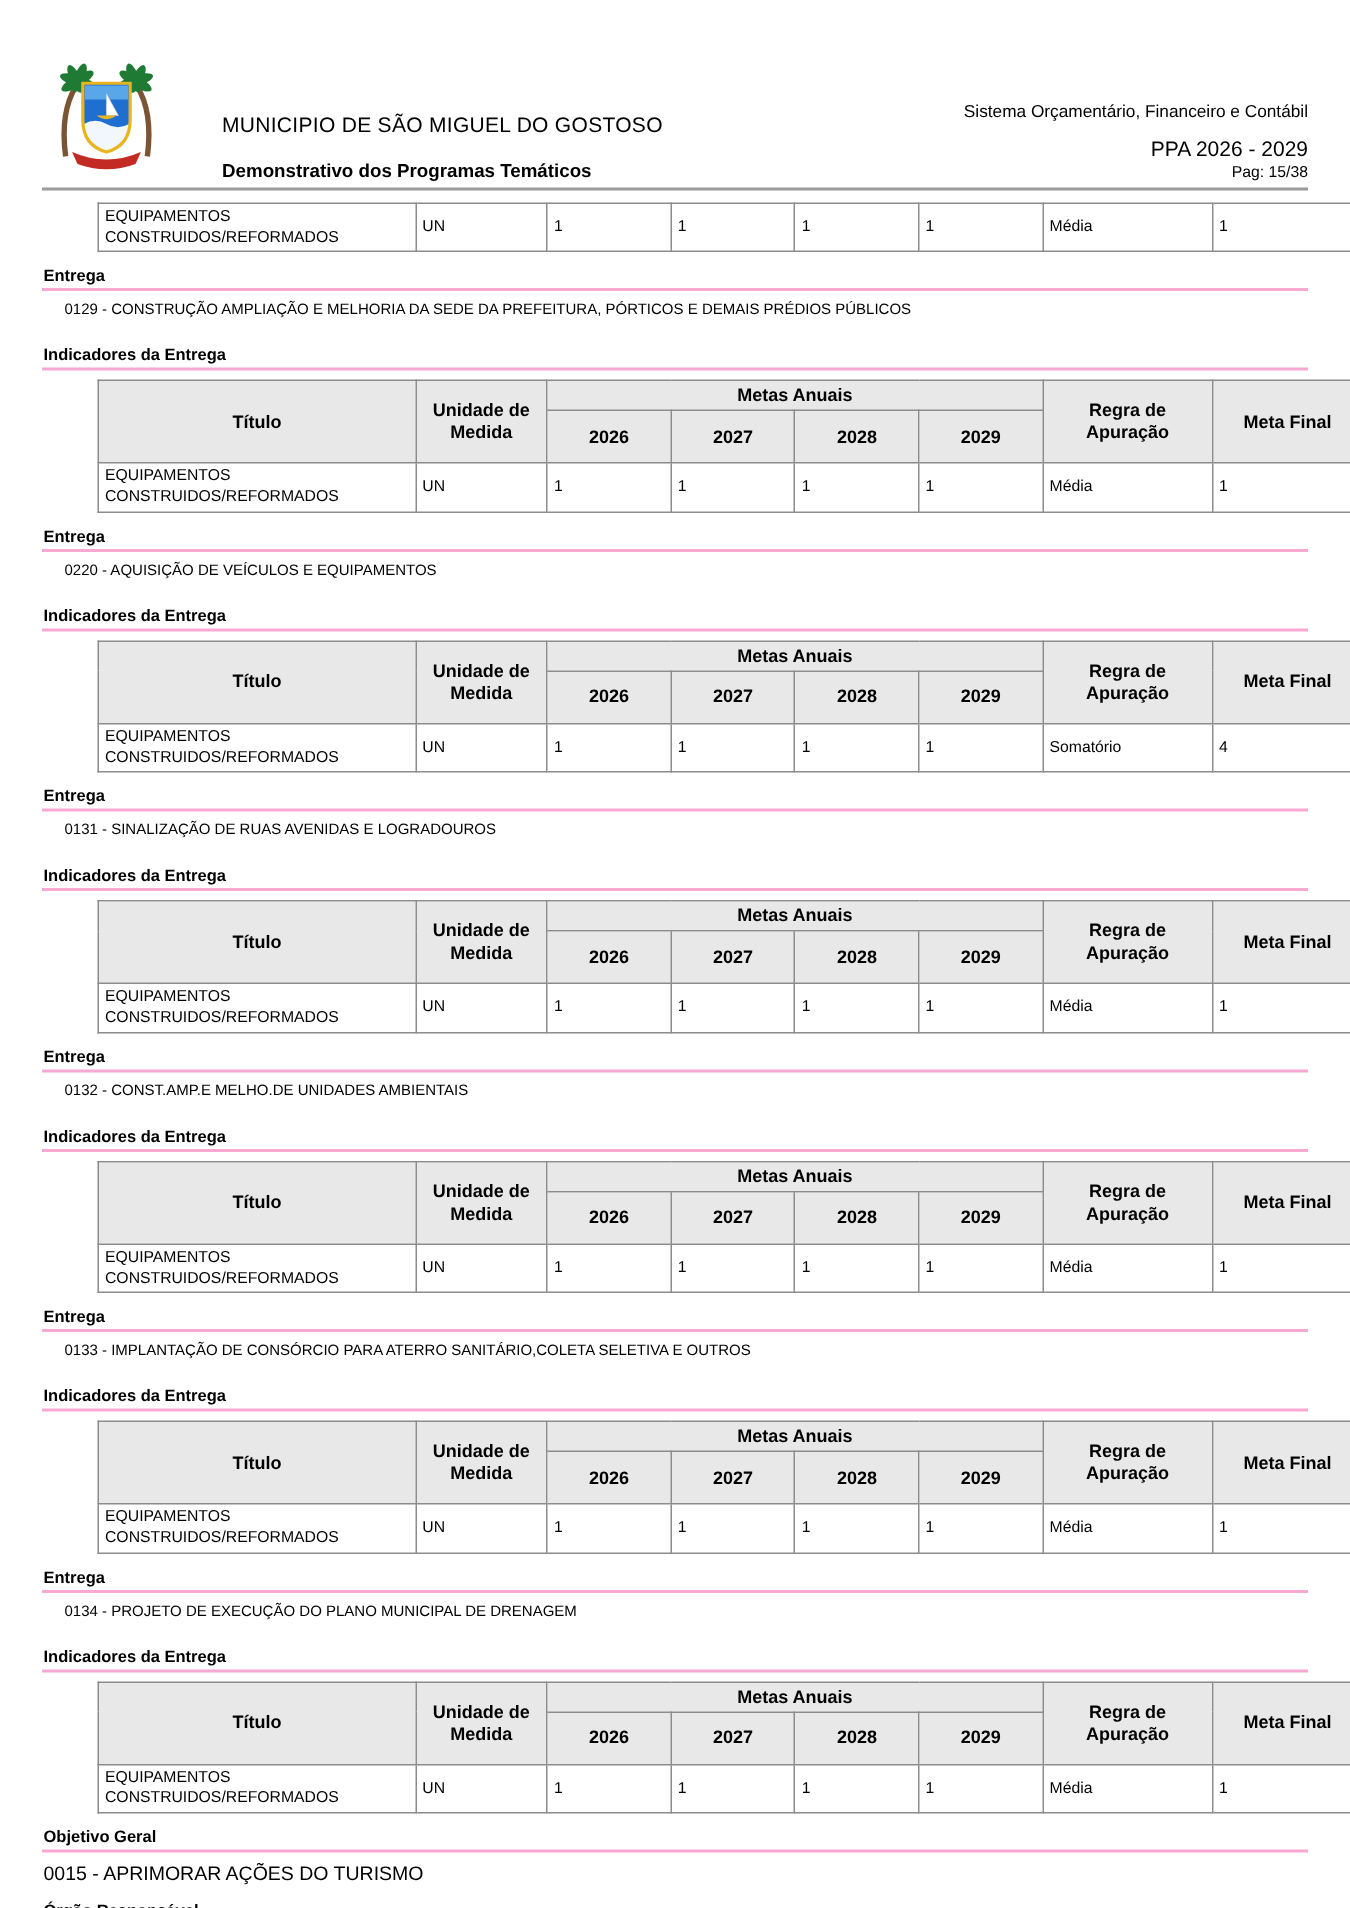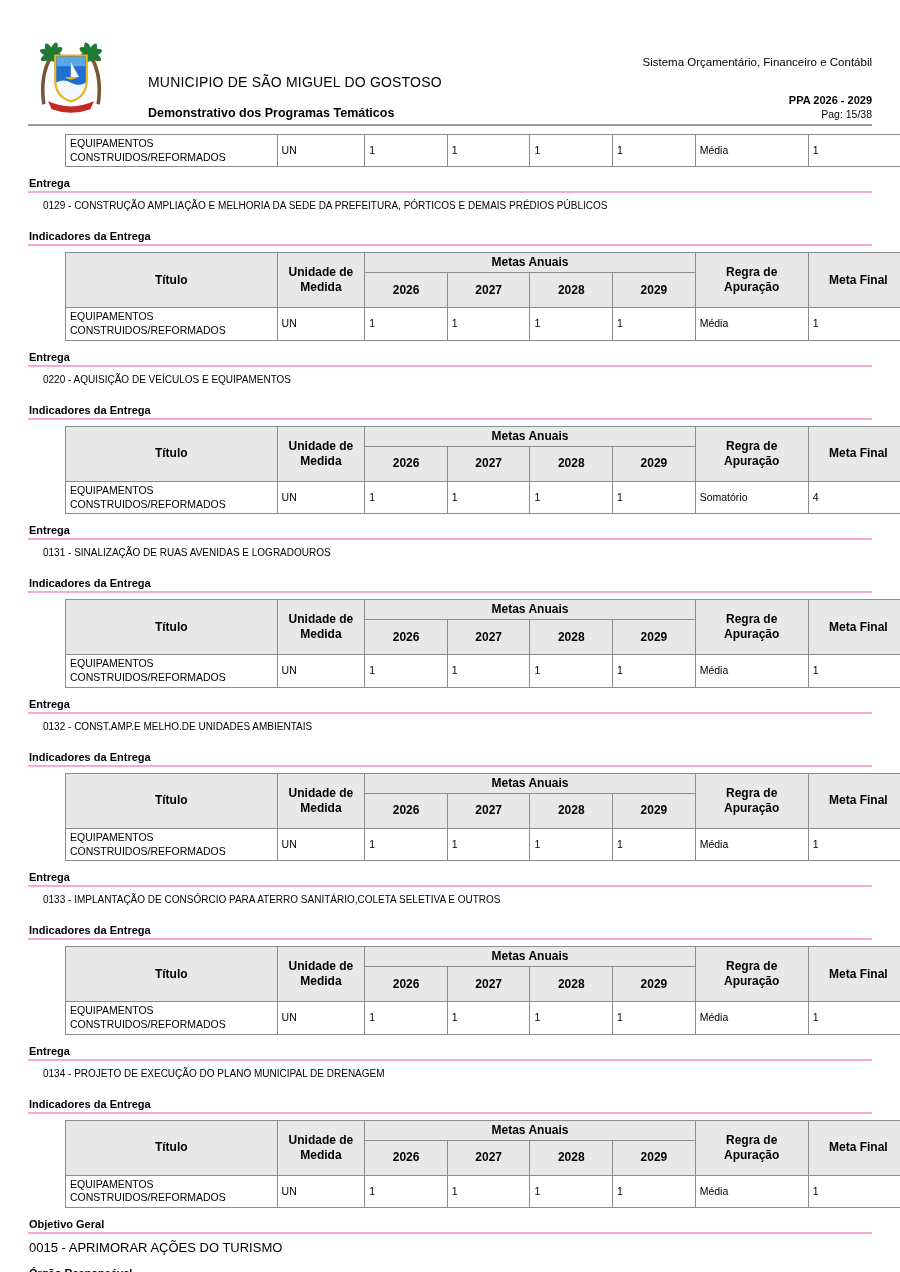--- a/index.html
+++ b/index.html
@@ -15,21 +15,21 @@
     display:flex; align-items:flex-end;
     padding-top:40px; padding-bottom:4px;
     border-bottom:2px solid #9a9a9a;
   }
   .logo-wrap { flex:0 0 88px; margin-top:-2px; }
   .header-left { flex:1 1 auto; padding-left:32px; padding-top:8px; }
   .municipality { font-size:14px; letter-spacing:.2px; }
   .report-title { font-size:12.5px; font-weight:bold; margin-top:16px; }
   .header-right { flex:0 0 auto; text-align:right; padding-top:8px; }
   .system-name { font-size:11.5px; }
-  .ppa { font-size:11px; font-weight:bold; margin-top:26px; }
+  .ppa { font-size:14px; font-weight:normal; margin-top:10px; }
   .page-num { font-size:10.5px; margin-top:2px; }
 
   
   .cont-table-wrap { margin-top:8px; }
   table.ind-table { width:100%; border-collapse:collapse; table-layout:fixed;margin-left:37px; }
   .ind-table th, .ind-table td { border:1px solid #8c8c8c; overflow:hidden; }
   .ind-table th {
     background:#e8e8e8; font-weight:bold; font-size:12px;
     text-align:center; vertical-align:middle; padding:2px; line-height:1.25;
   }

